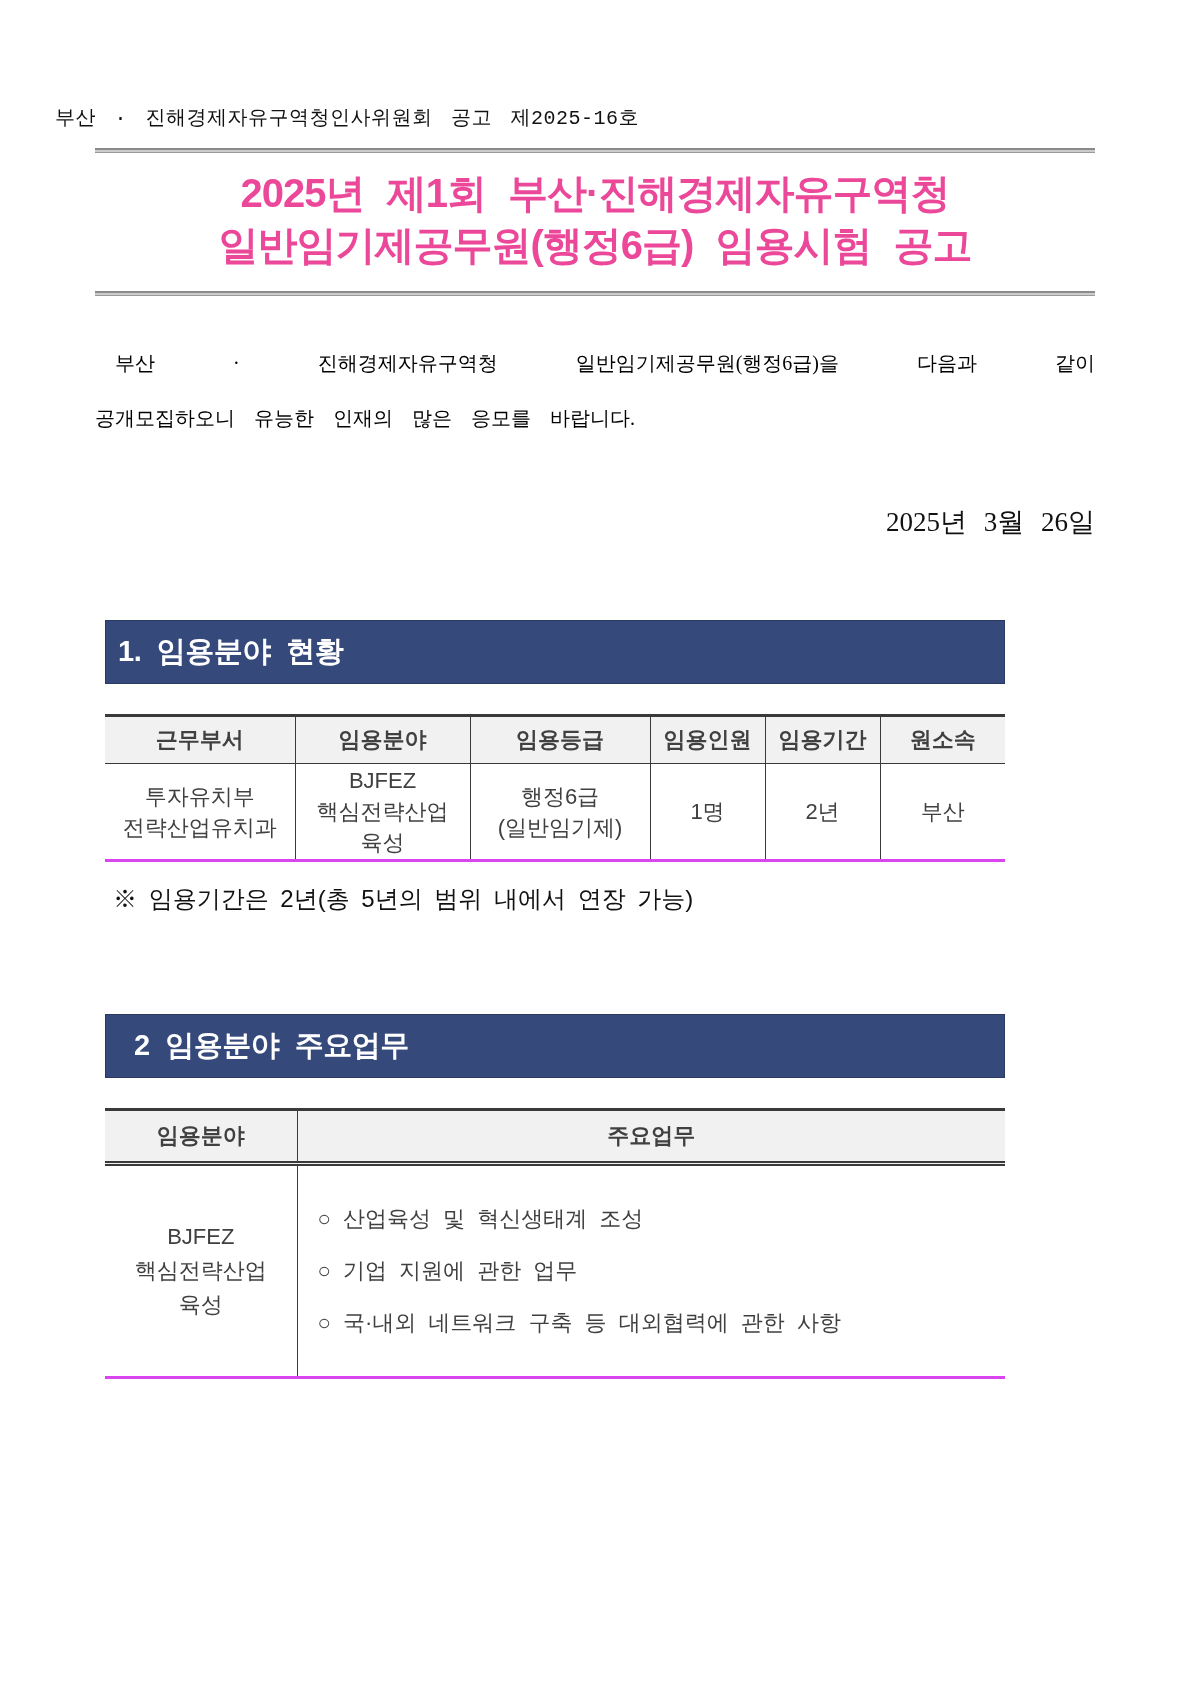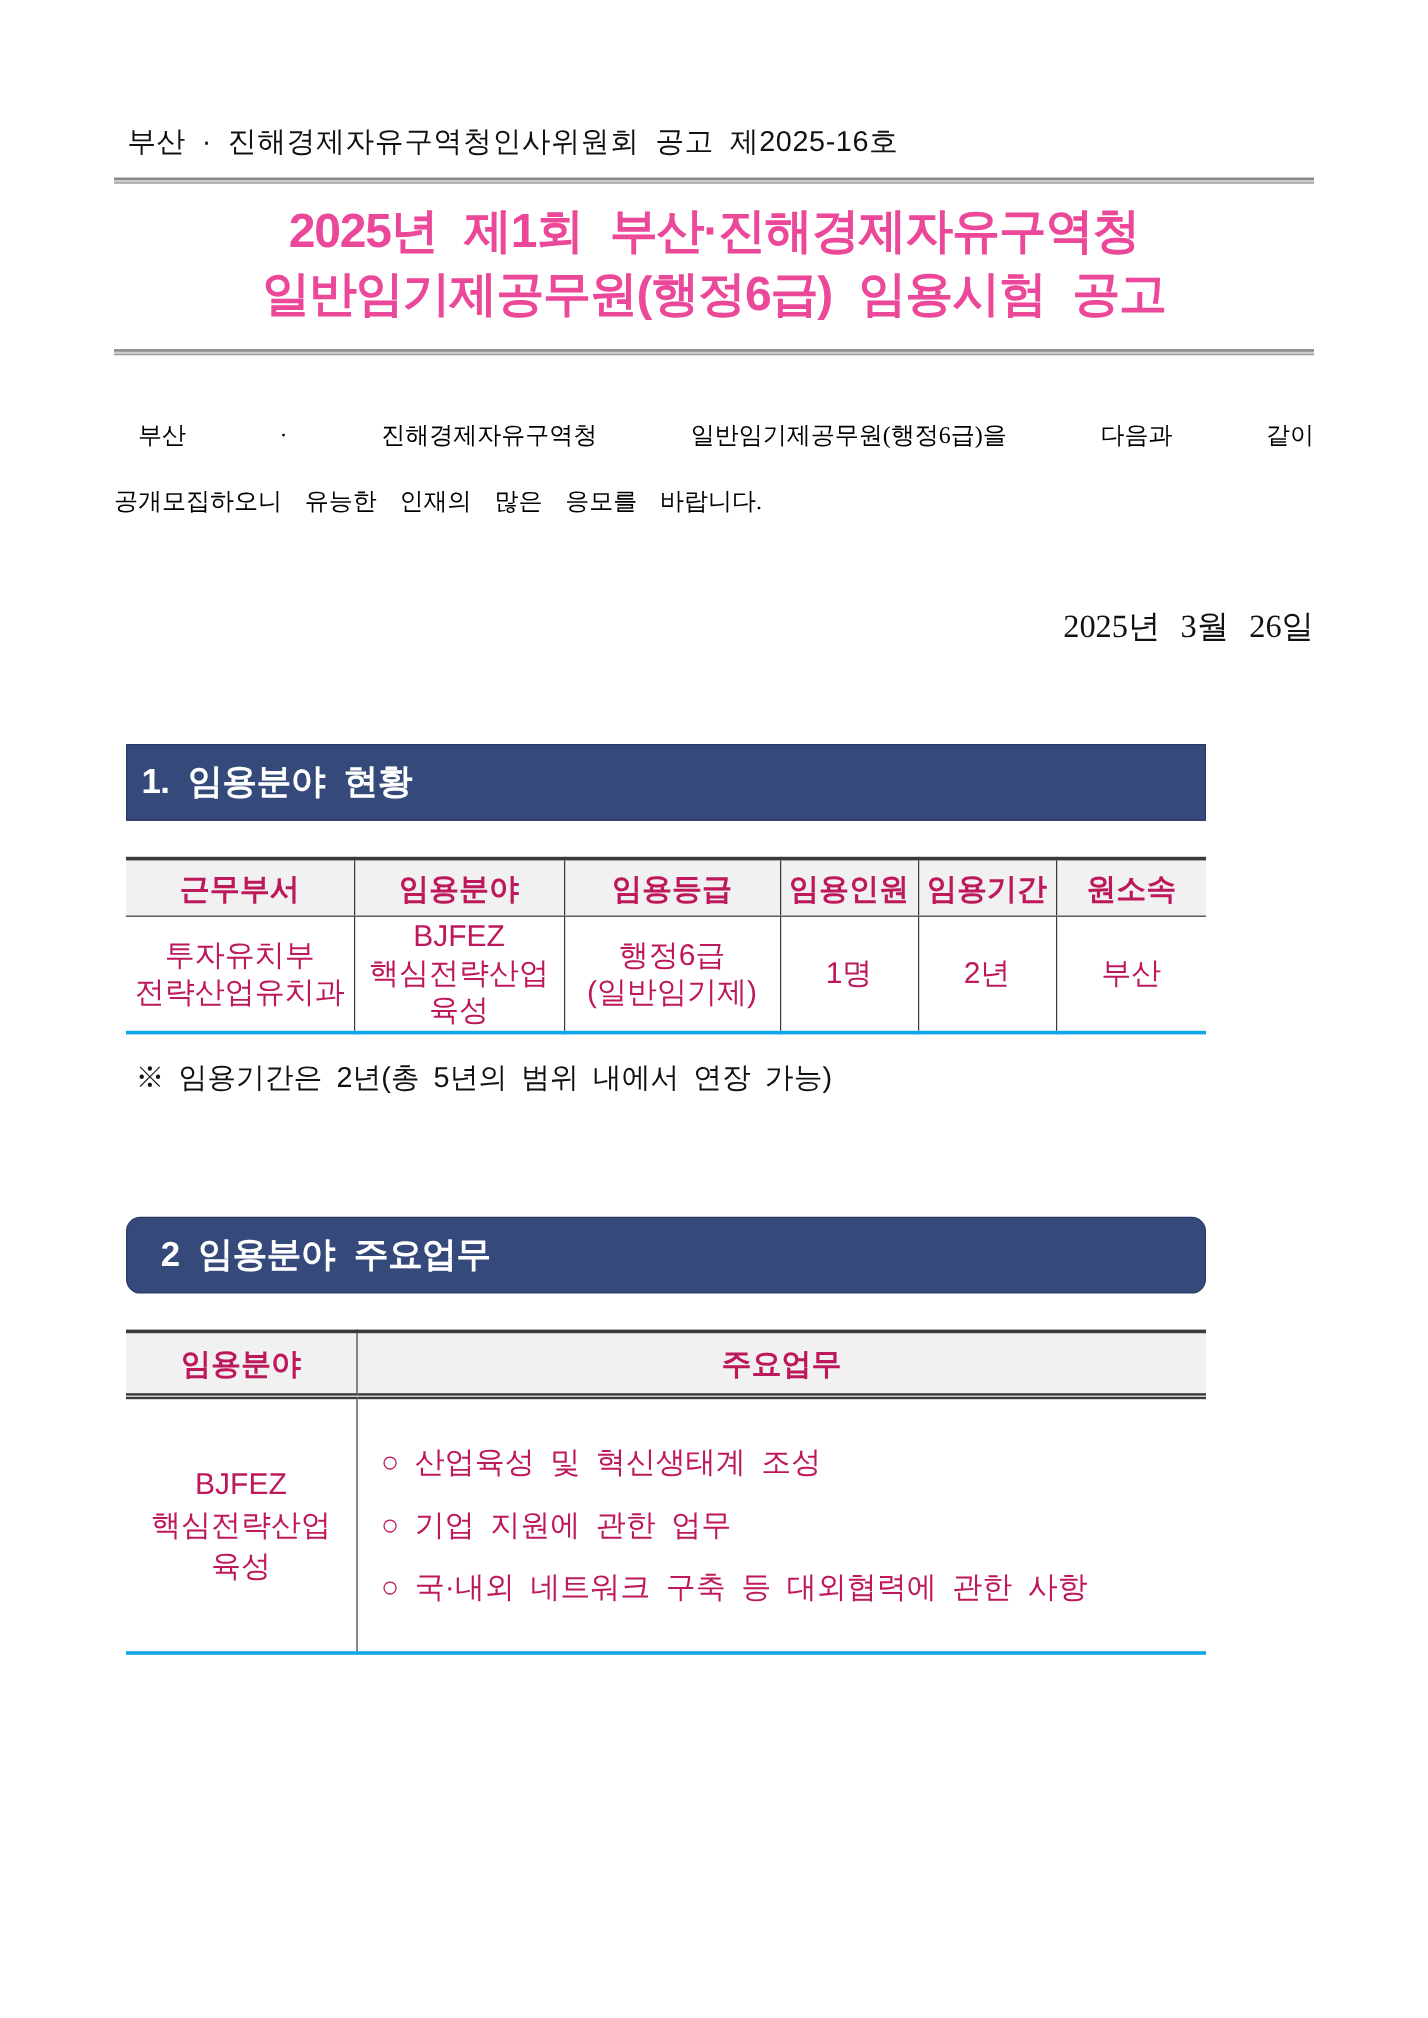--- a/index.html
+++ b/index.html
@@ -9,23 +9,23 @@
     height: 1682px;
     margin: 0 auto;
     background: #ffffff;
     box-sizing: border-box;
     overflow: hidden;
     font-family: "Liberation Sans", sans-serif;
     color: #111111;
   }
   
   .notice-number {
-    margin: 104px 95px 0 106px;
-    font-family: Liberation Sans, sans-serif;
-    font-size: 24px;
+    margin: 104px 95px 0 55px;
+    font-family: Liberation Mono, monospace;
+    font-size: 20px;
     line-height: 30px;
     letter-spacing: 0.5px;
     word-spacing: 6px;
     color: #111;
   }
   
   .rule {
     margin-left: 95px;
     width: 1000px;
     height: 2px;
@@ -93,31 +93,31 @@
     display: flex;
     align-items: center;
     padding-left: 28px;
     color: #ffffff;
     font-weight: bold;
     font-size: 29px;
     word-spacing: 8px;
     letter-spacing: -0.5px;
   }
   .banner-1 { margin-top: 82px; padding-left: 12px; }
-  .banner-2 { margin-top: 100px; border-radius: 12px; }
+  .banner-2 { margin-top: 100px; }
   
   table {
     border-collapse: collapse;
     table-layout: fixed;
     margin-left: 105px;
     width: 900px;
     border-top: 3px solid #3a3a3a;
-    border-bottom: 3px solid #0ea5e9;
-    font-size: 25px;
-    color: #be185d;
+    border-bottom: 3px solid #d946ef;
+    font-size: 22px;
+    color: #404040;
   }
   .table-1 { margin-top: 30px; }
   .table-2 { margin-top: 30px; }
   th, td {
     border-left: 1.5px solid #3a3a3a;
     text-align: center;
     vertical-align: middle;
     padding: 0;
   }
   th:first-child, td:first-child { border-left: none; }

